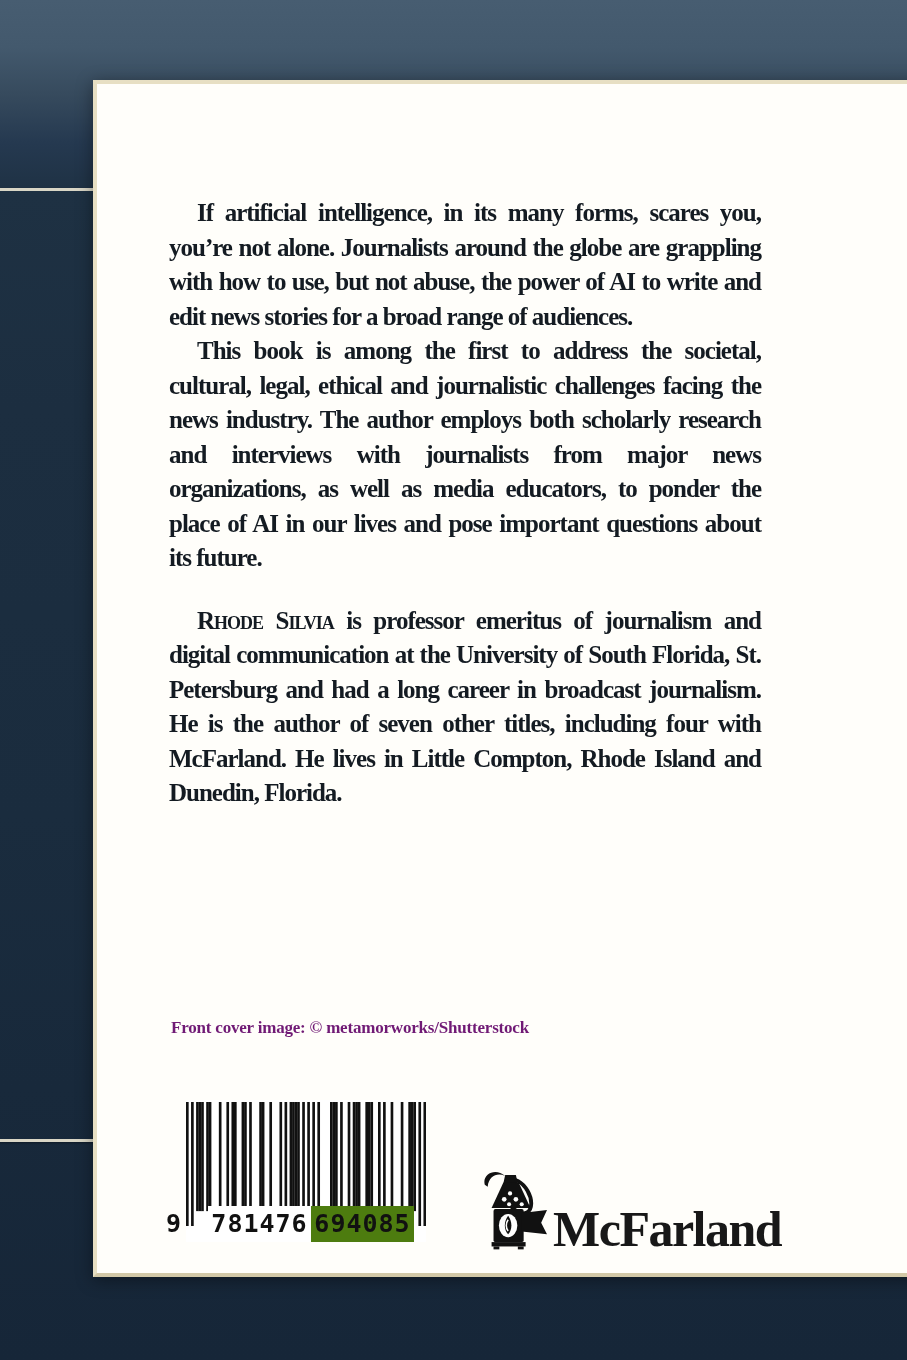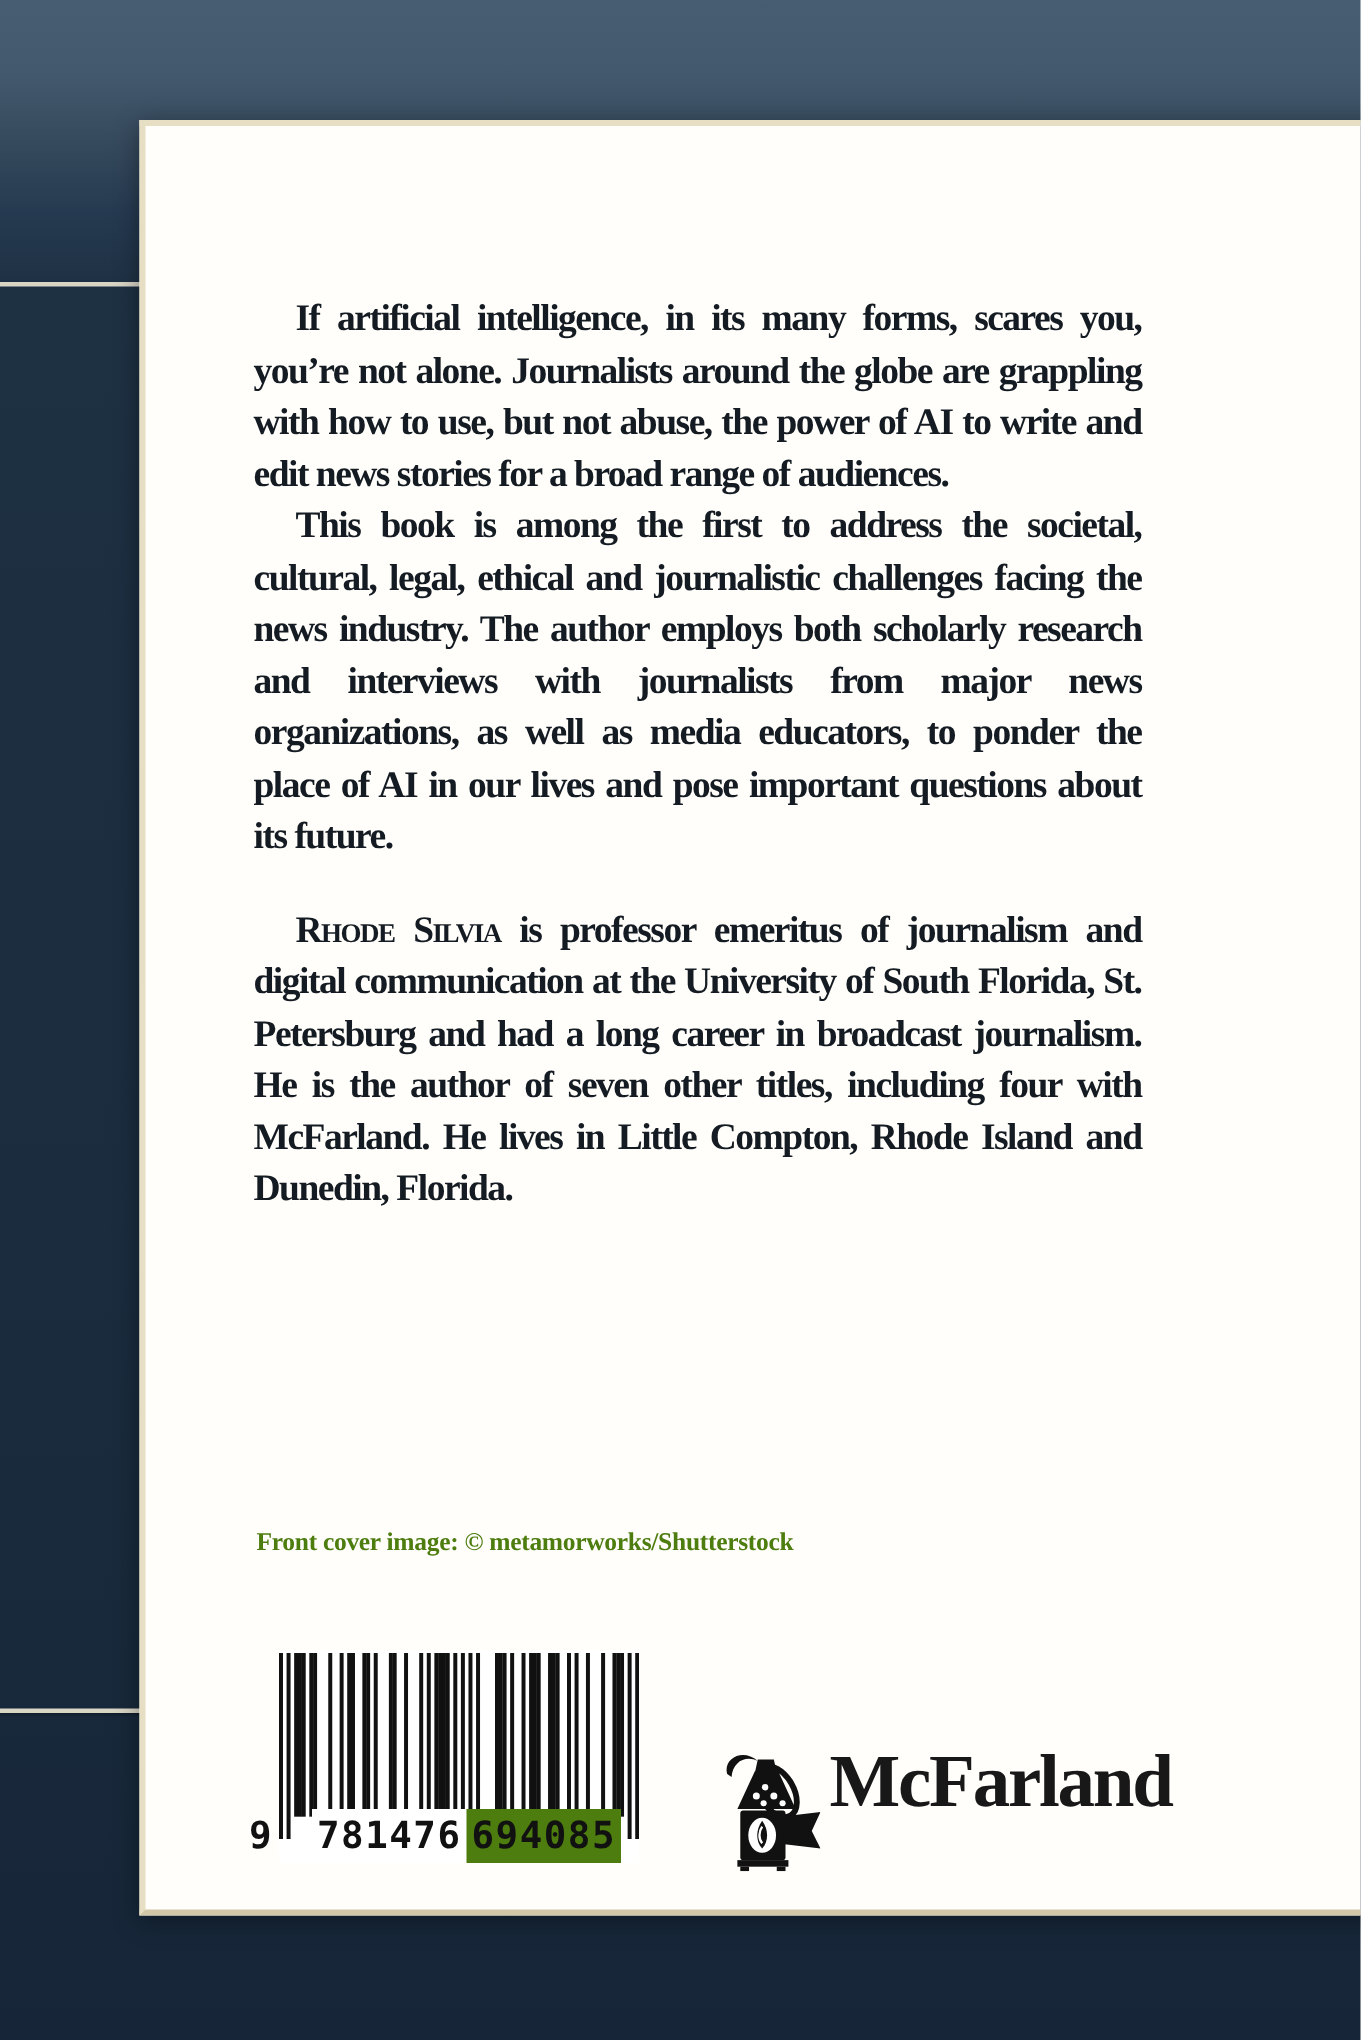--- a/index.html
+++ b/index.html
@@ -26,35 +26,35 @@
   .text-block{
     position:absolute; left:72px; top:112px; width:592px;
     font-weight:bold; font-size:25px; line-height:34.5px; letter-spacing:-1px;
     color:#141b22; text-align:justify;
   }
   .text-block p{margin:0; text-indent:28px;}
   .text-block p.bio{margin-top:28px;}
   .smallcaps{font-variant:small-caps;}
   .credit-line{
     position:absolute; left:74px; top:934px;
-    font-weight:bold; font-size:17px; letter-spacing:-0.2px; color:#4d7c0f;
+    font-weight:bold; font-size:17px; letter-spacing:-0.2px; color:#701a75;
   }
   
   .barcode{position:absolute; left:89px; top:1016px; width:240px; height:142px; background:#fff;}
   .barcode svg{position:absolute; left:0; top:2px; fill:#111;}
   .bc-digit{
     position:absolute; top:106px; height:36px; line-height:36px;
     font-family:"DejaVu Sans Mono", monospace; font-weight:bold; font-size:25px;
     letter-spacing:1px; color:#111;
   }
   .bc-lead{left:-26px; width:22px; text-align:right;}
   .bc-left{left:9px; width:103px; text-align:center; background:#fff;margin-left:13px;}
   .bc-right{left:125px; width:103px; text-align:center; background:#4d7c0f;}
   
-  .logo{position:absolute; left:380px; top:1082px; height:86px; display:flex; align-items:flex-start;}
+  .logo{position:absolute; left:380px; top:1082px; height:86px; display:flex; align-items:flex-end;}
   .logo svg{display:block;}
   .logo-text{
     font-family:"Liberation Serif", serif; font-weight:bold; font-size:50px;
     letter-spacing:-1.5px; color:#181818; line-height:0.84; margin:0 0 2px 6px;
   }
 </style>
 </head>
 <body>
 
 <div class="frame-line"></div>

